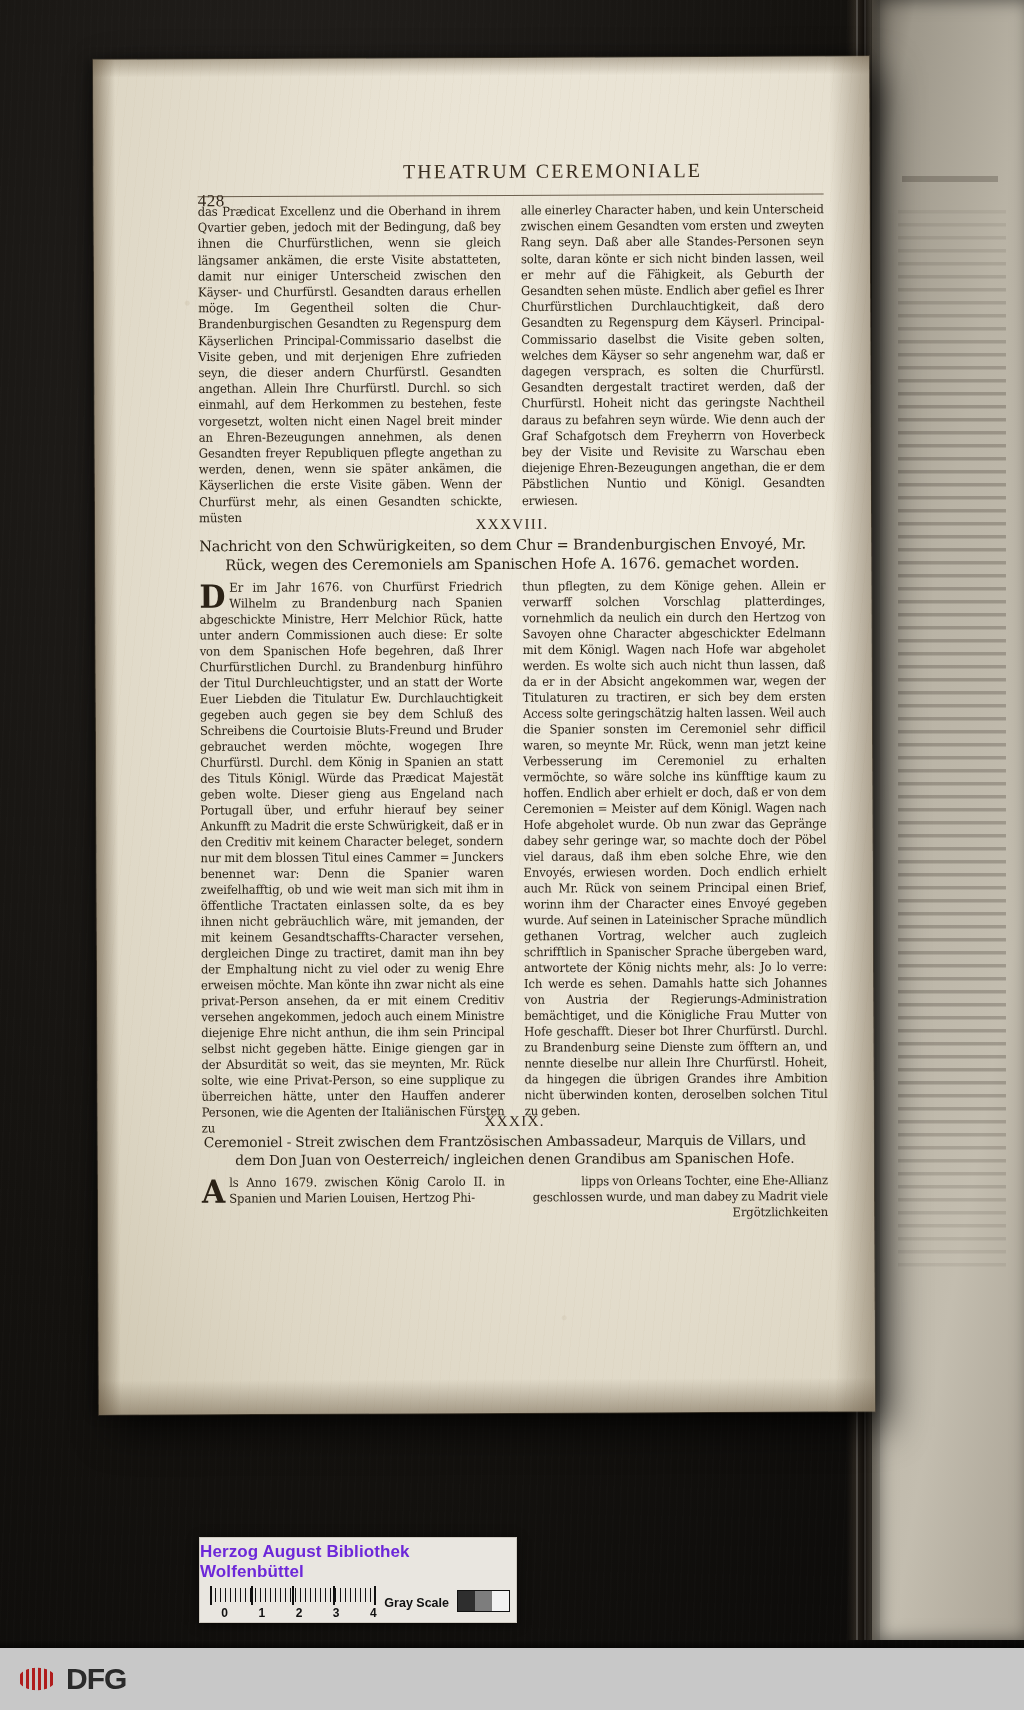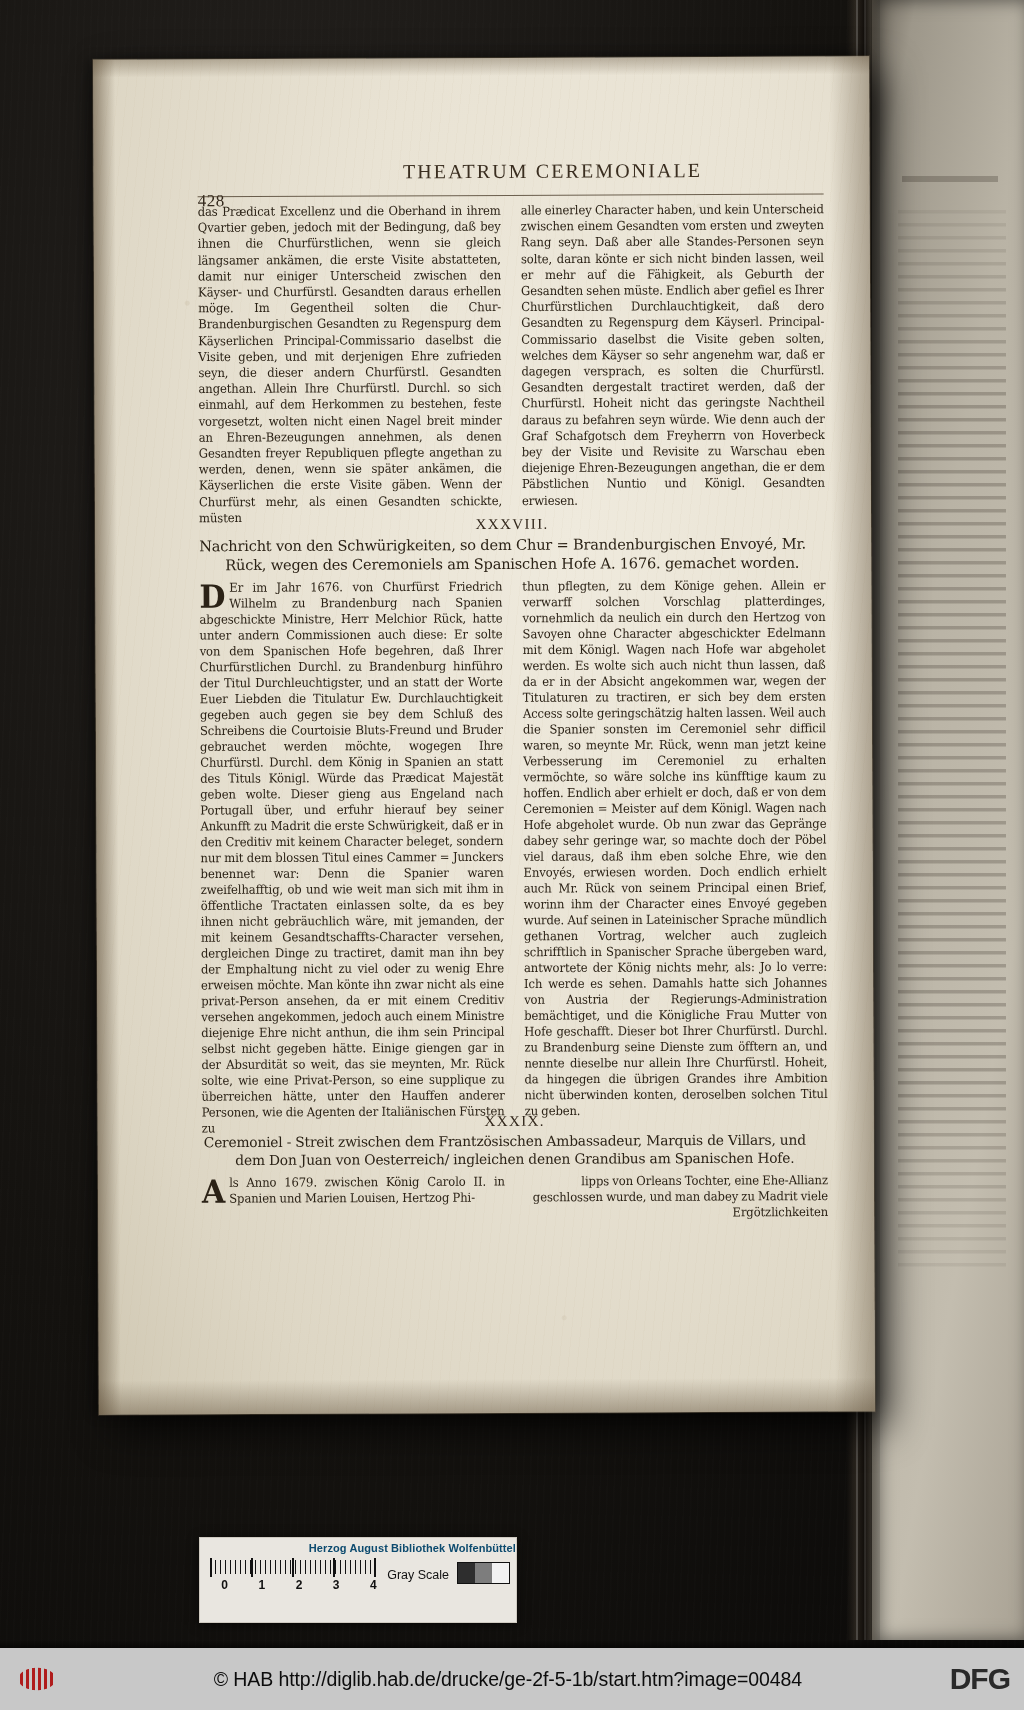--- a/index.html
+++ b/index.html
@@ -232,25 +232,25 @@
     position: absolute;
     left: 199px;
     top: 1537px;
     width: 316px;
     height: 84px;
     background: #e9e6e0;
     box-shadow: 0 2px 10px rgba(0,0,0,.6);
     border: 1px solid #cfcac1;
   }
   .target .lib {
-    text-align: right;
+    text-align: left;
     font-family: "Liberation Sans", sans-serif;
     font-weight: 700;
-    font-size: 11px;
-    color: #0c4a6e;
+    font-size: 17px;
+    color: #6d28d9;
     padding: 4px 0 2px;
     letter-spacing: .1px;
   }
   .target .rulerrow {
     display: flex;
     align-items: flex-end;
     padding: 2px 6px 0 10px;
     gap: 8px;
   }
   .ruler { position: relative; width: 172px; height: 38px; }
@@ -264,21 +264,21 @@
   }
   .ruler .nums {
     position: absolute; left:-4px; top:20px; width: 186px;
     display:flex;
     font-family: "Liberation Sans", sans-serif;
     font-size: 12px; font-weight:700; color:#111;
   }
   .ruler .nums span { width: 41px; text-align: center; }
   .gslabel {
     font-family: "Liberation Sans", sans-serif;
-    font-size: 12.5px; font-weight: 400; color: #111;
+    font-size: 12.5px; font-weight: 700; color: #111;
     padding-bottom: 14px;
     white-space: nowrap;
   }
   .gspatch {
     display: flex;
     border: 1px solid #111;
     margin-bottom: 12px;
   }
   .gspatch i { display:block; width: 17px; height: 20px; }
 
@@ -422,15 +422,14 @@
       <i style="background: rgb(125, 125, 125);"></i>
       <i style="background: rgb(242, 242, 242);"></i>
     </div>
   </div>
 </div>
 
 <div class="footshadow"></div>
 
 <div class="footbar">
   <div class="hab-mark"></div>
-  <div class="foot-url">© HAB http://diglib.hab.de/drucke/ge-2f-5-1b/start.htm?image=00484</div>
   <div class="dfg">DFG</div>
 </div>
 
 </body></html>

